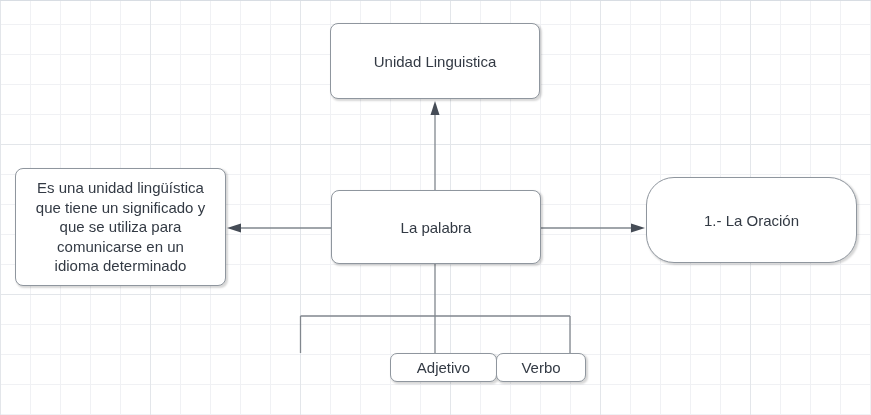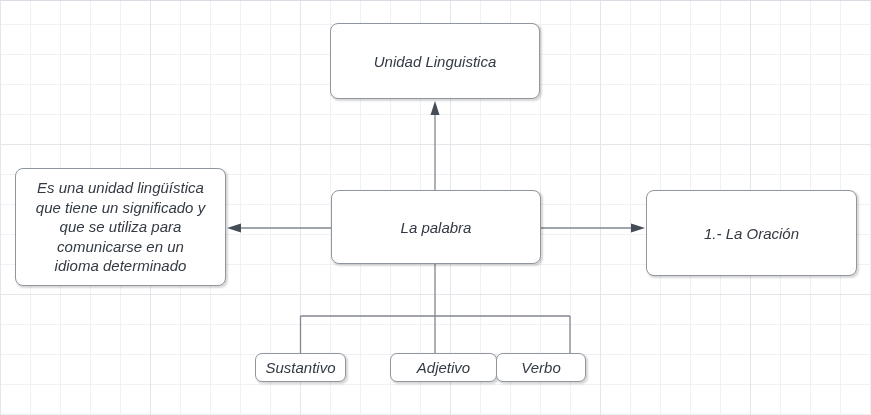--- a/index.html
+++ b/index.html
@@ -29,26 +29,26 @@
     border-radius: 8px;
     display: flex;
     align-items: center;
     justify-content: center;
     text-align: center;
     color: #333a44;
     font-size: 15px;
     box-shadow: 1.5px 1.5px 2px rgba(0,0,0,0.16);
   }
   .node.small { border-radius: 7px; }
-  .node .label { padding: 0 4px; font-style: italic; }
+  .node .label { padding: 0 4px; }
   .node .label.multiline { white-space: pre-line; line-height: 19.5px; }
   #node-unidad     { left: 330px; top: 22px;  width: 210px; height: 76px; }
   #node-definicion { left: 15px;  top: 167px; width: 211px; height: 118px; }
   #node-palabra    { left: 331px; top: 189px; width: 210px; height: 74px; }
-  #node-oracion    { left: 646px; top: 189px; width: 211px; height: 86px; }
+  #node-oracion    { left: 646px; top: 176px; width: 211px; height: 86px; border-radius: 28px; }
   #node-sustantivo { left: 255px; top: 352px; width: 91px;  height: 29px; }
   #node-adjetivo   { left: 390px; top: 352px; width: 107px;  height: 29px; }
   #node-verbo      { left: 496px; top: 352px; width: 90px;  height: 29px; }
   .edge-line { stroke: #81878e; stroke-width: 1.3; fill: none; }
   .edge-head { fill: #454c56; stroke: none; }
 </style>
 </head>
 <body>
 
 <div class="canvas">
@@ -88,23 +88,20 @@
 que tiene un significado y
 que se utiliza para
 comunicarse en un
 idioma determinado</span>
   </div>
 
   <div class="node" id="node-oracion">
     <span class="label">1.- La Oración</span>
   </div>
 
-  <div class="node small" id="node-sustantivo">
-    <span class="label">Sustantivo</span>
-  </div>
 
   <div class="node small" id="node-adjetivo">
     <span class="label">Adjetivo</span>
   </div>
 
   <div class="node small" id="node-verbo">
     <span class="label">Verbo</span>
   </div>
 
 </div>

